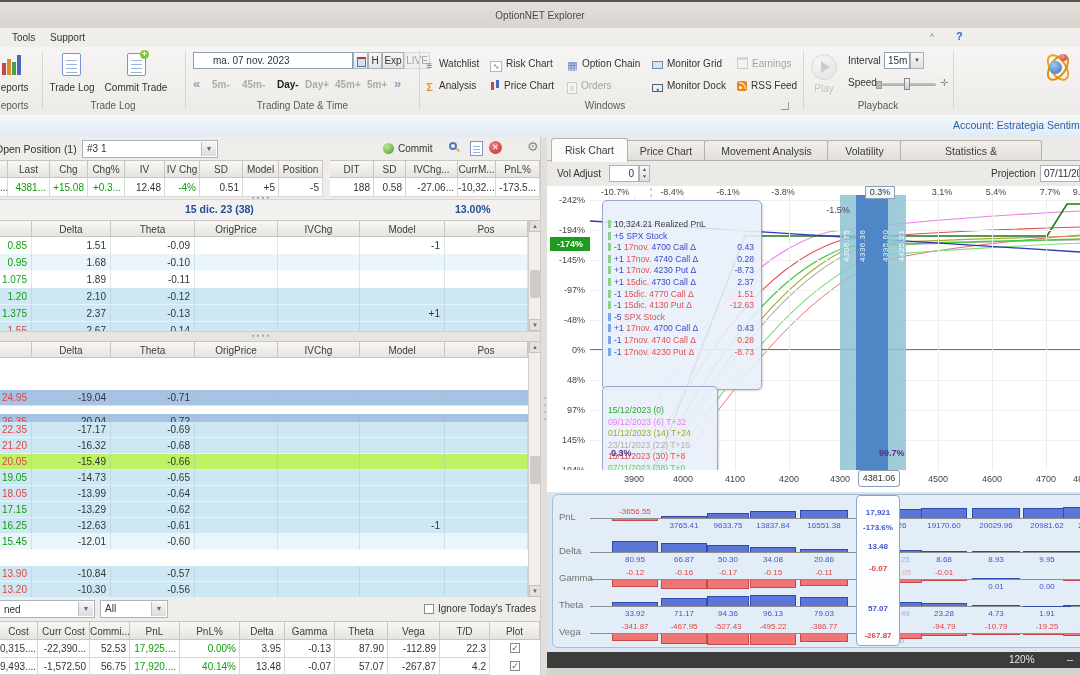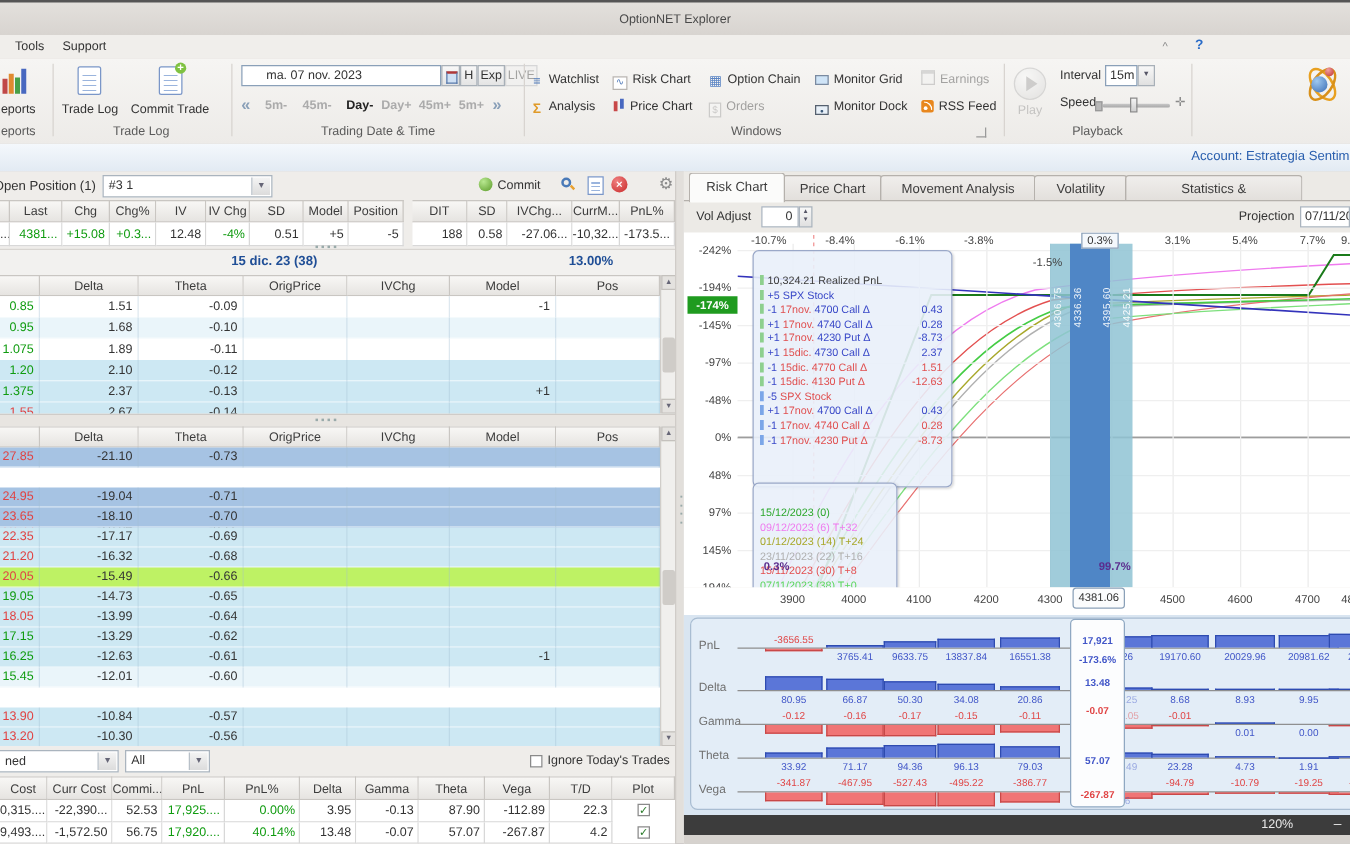--- a/index.html
+++ b/index.html
@@ -325,51 +325,33 @@
         <span class="dots" style="left:252px;top:-1px;">▪▪▪▪</span>
       </div>
     <div id="lp-chain2" class="a" style="left:0;top:204px;width:540px;height:256px;background:#fff;overflow:hidden;">
         <div class="hcell" style="position: absolute; left: 0px; top: 0px; width: 32px; height: 17px; line-height: 17px;"></div>
         <div class="hcell" style="position: absolute; left: 32px; top: 0px; width: 79px; height: 17px; line-height: 17px;">Delta</div>
         <div class="hcell" style="position: absolute; left: 111px; top: 0px; width: 84px; height: 17px; line-height: 17px;">Theta</div>
         <div class="hcell" style="position: absolute; left: 195px; top: 0px; width: 83px; height: 17px; line-height: 17px;">OrigPrice</div>
         <div class="hcell" style="position: absolute; left: 278px; top: 0px; width: 82px; height: 17px; line-height: 17px;">IVChg</div>
         <div class="hcell" style="position: absolute; left: 360px; top: 0px; width: 85px; height: 17px; line-height: 17px;">Model</div>
         <div class="hcell" style="position: absolute; left: 445px; top: 0px; width: 83px; height: 17px; line-height: 17px;">Pos</div>
-        <div style="position: absolute; left: 0px; top: 17px; width: 528px; height: 16px; background: rgb(166, 195, 227); border-bottom: 1px solid rgba(255, 255, 255, 0.55); box-sizing: border-box;">
-          <div class="ccell r" style="left: 0px; top: 0px; width: 32px; height: 16px; line-height: 16px;">27.85</div>
-          <div class="ccell k" style="left: 32px; top: 0px; width: 79px; height: 16px; line-height: 16px;">-21.10</div>
-          <div class="ccell k" style="left: 111px; top: 0px; width: 84px; height: 16px; line-height: 16px;">-0.73</div>
-          <div class="ccell k" style="left: 195px; top: 0px; width: 83px; height: 16px; line-height: 16px;"></div>
-          <div class="ccell k" style="left: 278px; top: 0px; width: 82px; height: 16px; line-height: 16px;"></div>
-          <div class="ccell k" style="left: 360px; top: 0px; width: 85px; height: 16px; line-height: 16px;"></div>
-          <div class="ccell k" style="left: 445px; top: 0px; width: 83px; height: 16px; line-height: 16px;"></div>
-        </div>
         <div style="position: absolute; left: 0px; top: 33px; width: 528px; height: 16px; background: rgb(166, 195, 227); border-bottom: 1px solid rgba(255, 255, 255, 0.55); box-sizing: border-box; margin-top: 40px;">
           <div class="ccell r" style="left: 0px; top: 0px; width: 32px; height: 16px; line-height: 16px;">26.35</div>
           <div class="ccell k" style="left: 32px; top: 0px; width: 79px; height: 16px; line-height: 16px;">-20.04</div>
           <div class="ccell k" style="left: 111px; top: 0px; width: 84px; height: 16px; line-height: 16px;">-0.72</div>
           <div class="ccell k" style="left: 195px; top: 0px; width: 83px; height: 16px; line-height: 16px;"></div>
           <div class="ccell k" style="left: 278px; top: 0px; width: 82px; height: 16px; line-height: 16px;"></div>
           <div class="ccell k" style="left: 360px; top: 0px; width: 85px; height: 16px; line-height: 16px;"></div>
           <div class="ccell k" style="left: 445px; top: 0px; width: 83px; height: 16px; line-height: 16px;"></div>
         </div>
         <div style="position: absolute; left: 0px; top: 49px; width: 528px; height: 16px; background: rgb(166, 195, 227); border-bottom: 1px solid rgba(255, 255, 255, 0.55); box-sizing: border-box;">
           <div class="ccell r" style="left: 0px; top: 0px; width: 32px; height: 16px; line-height: 16px;">24.95</div>
           <div class="ccell k" style="left: 32px; top: 0px; width: 79px; height: 16px; line-height: 16px;">-19.04</div>
           <div class="ccell k" style="left: 111px; top: 0px; width: 84px; height: 16px; line-height: 16px;">-0.71</div>
-          <div class="ccell k" style="left: 195px; top: 0px; width: 83px; height: 16px; line-height: 16px;"></div>
-          <div class="ccell k" style="left: 278px; top: 0px; width: 82px; height: 16px; line-height: 16px;"></div>
-          <div class="ccell k" style="left: 360px; top: 0px; width: 85px; height: 16px; line-height: 16px;"></div>
-          <div class="ccell k" style="left: 445px; top: 0px; width: 83px; height: 16px; line-height: 16px;"></div>
-        </div>
-        <div style="position: absolute; left: 0px; top: 65px; width: 528px; height: 16px; background: rgb(166, 195, 227); border-bottom: 1px solid rgba(255, 255, 255, 0.55); box-sizing: border-box;">
-          <div class="ccell r" style="left: 0px; top: 0px; width: 32px; height: 16px; line-height: 16px;">23.65</div>
-          <div class="ccell k" style="left: 32px; top: 0px; width: 79px; height: 16px; line-height: 16px;">-18.10</div>
-          <div class="ccell k" style="left: 111px; top: 0px; width: 84px; height: 16px; line-height: 16px;">-0.70</div>
           <div class="ccell k" style="left: 195px; top: 0px; width: 83px; height: 16px; line-height: 16px;"></div>
           <div class="ccell k" style="left: 278px; top: 0px; width: 82px; height: 16px; line-height: 16px;"></div>
           <div class="ccell k" style="left: 360px; top: 0px; width: 85px; height: 16px; line-height: 16px;"></div>
           <div class="ccell k" style="left: 445px; top: 0px; width: 83px; height: 16px; line-height: 16px;"></div>
         </div>
         <div style="position: absolute; left: 0px; top: 81px; width: 528px; height: 16px; background: rgb(205, 232, 243); border-bottom: 1px solid rgba(255, 255, 255, 0.55); box-sizing: border-box;">
           <div class="ccell r" style="left: 0px; top: 0px; width: 32px; height: 16px; line-height: 16px;">22.35</div>
           <div class="ccell k" style="left: 32px; top: 0px; width: 79px; height: 16px; line-height: 16px;">-17.17</div>
           <div class="ccell k" style="left: 111px; top: 0px; width: 84px; height: 16px; line-height: 16px;">-0.69</div>
           <div class="ccell k" style="left: 195px; top: 0px; width: 83px; height: 16px; line-height: 16px;"></div>

